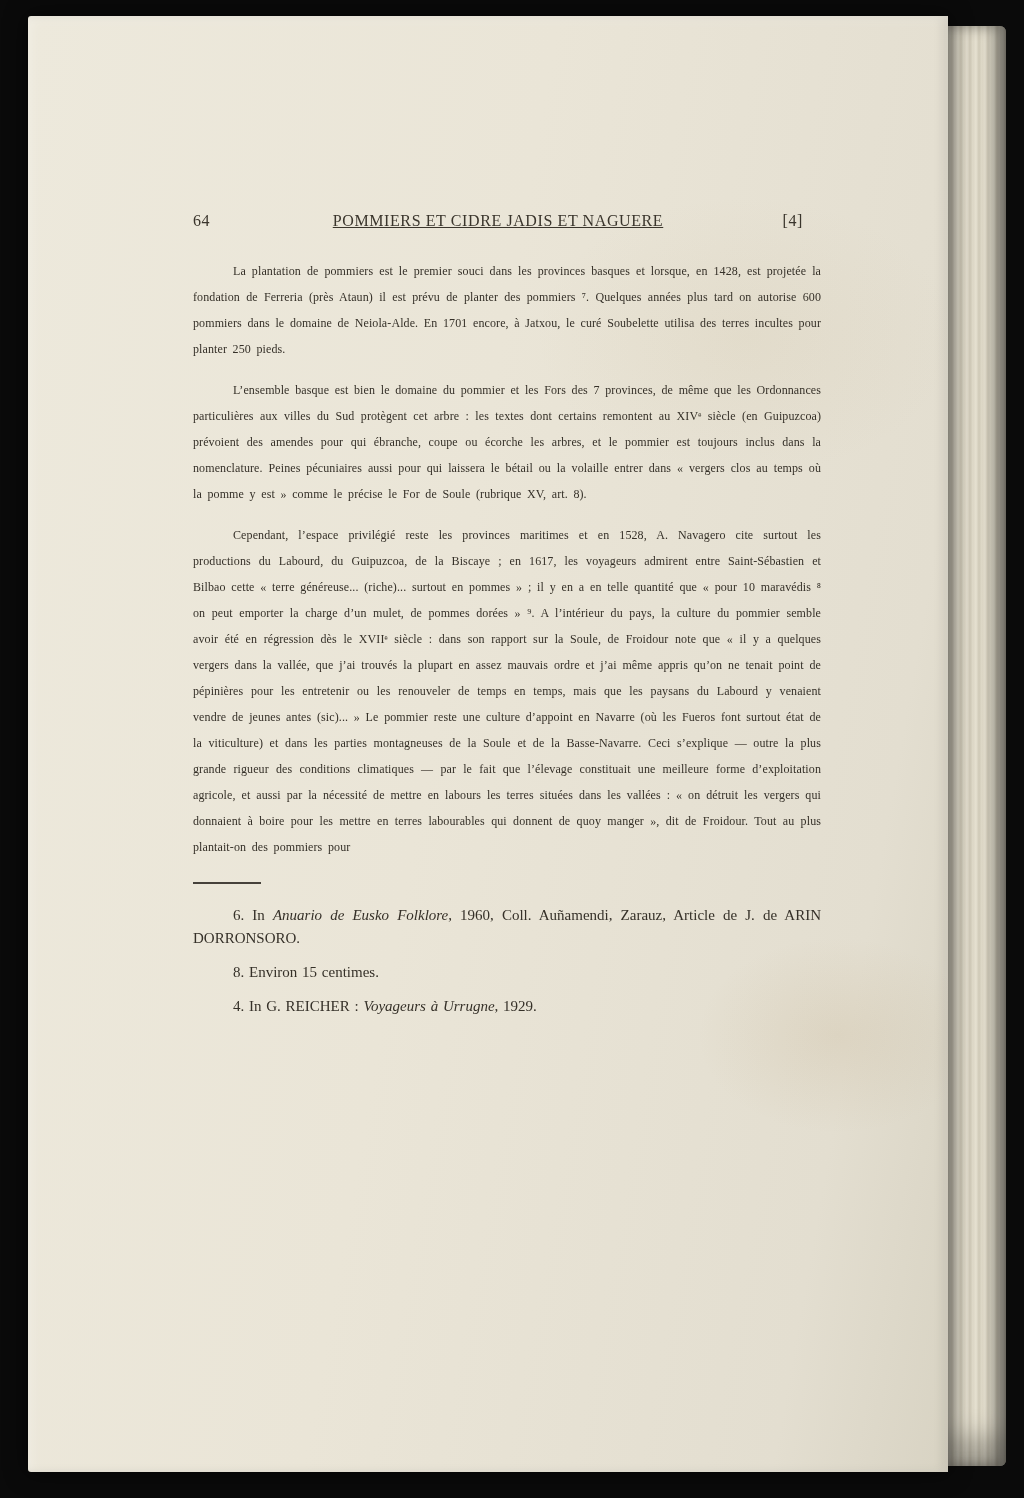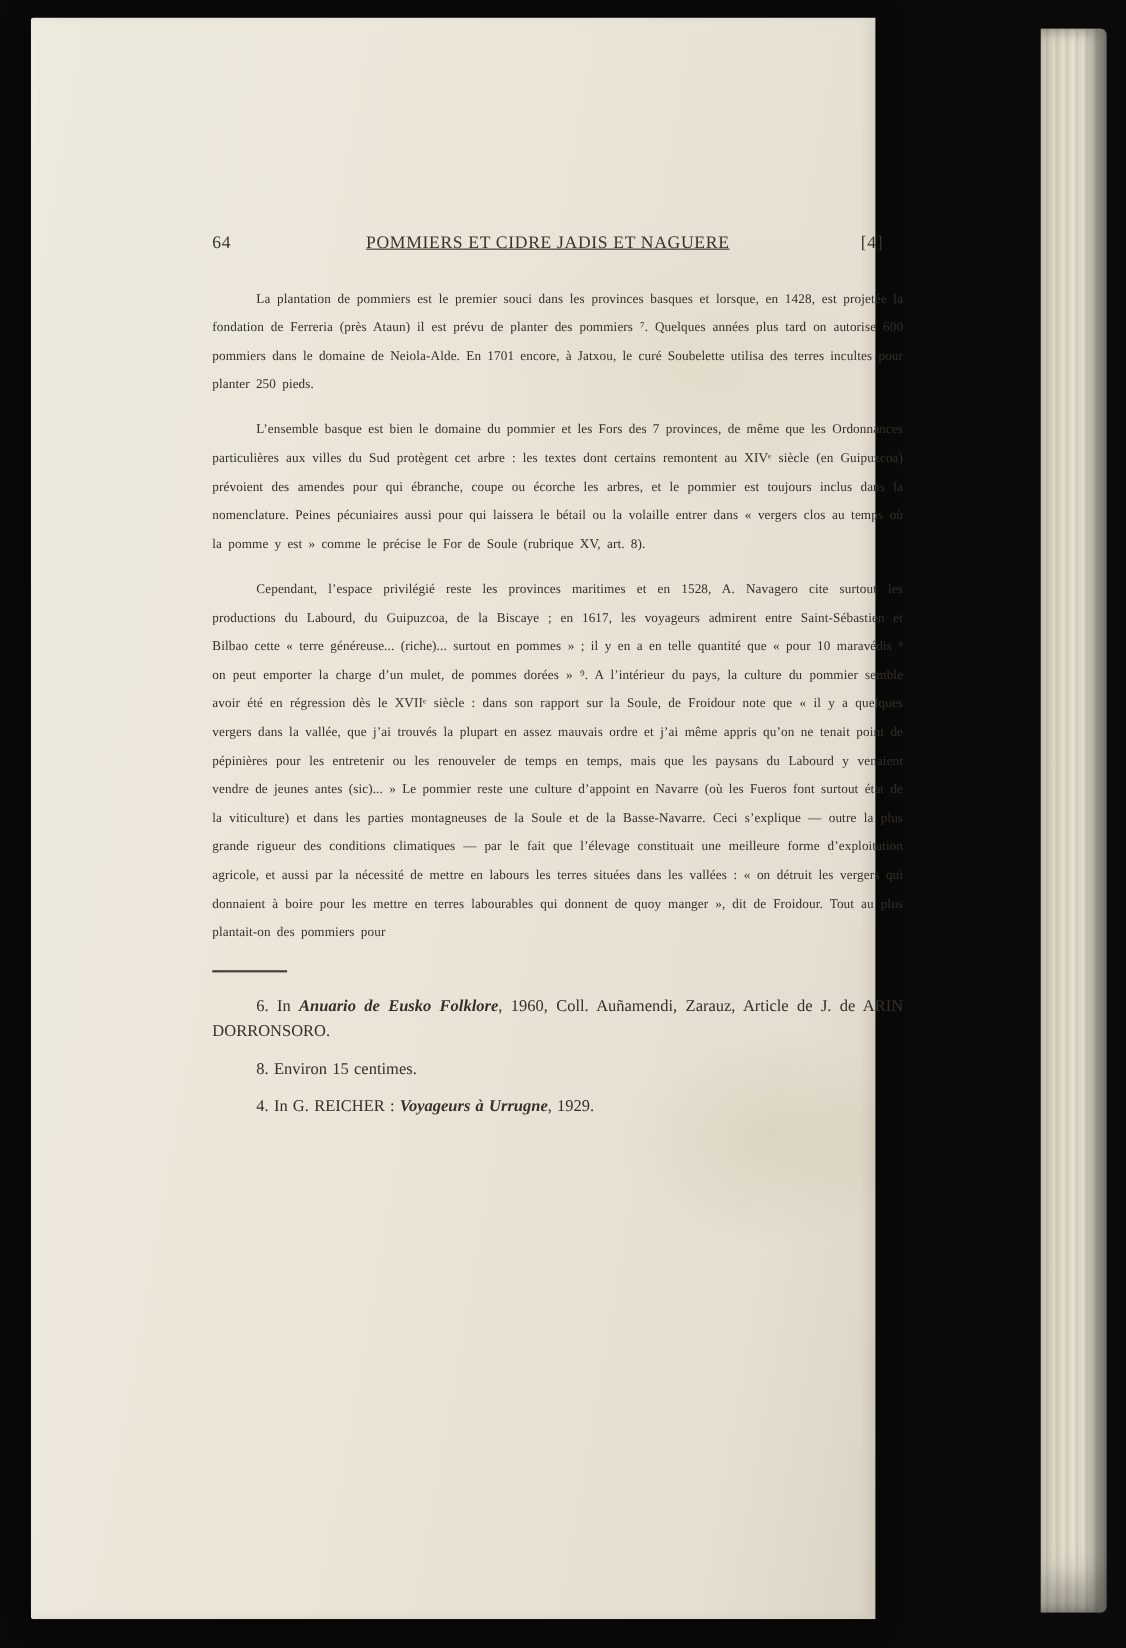--- a/index.html
+++ b/index.html
@@ -26,21 +26,21 @@
       repeating-linear-gradient(90deg,
         #ddd7c6 0px, #e6e1d1 3px, #cfc9b7 6px, #e2ddcc 9px),
       #ddd7c6;
     border-radius: 0 6px 6px 0;
     box-shadow: inset -10px 0 14px rgba(0,0,0,0.45), inset 0 -30px 25px rgba(0,0,0,0.25);
   }
   .page {
     position: absolute;
     left: 28px;
     top: 16px;
-    width: 768px;
+    width: 920px;
     height: 1456px;
     background:
       radial-gradient(ellipse 300px 200px at 78% 22%, rgba(190,170,130,0.10), rgba(0,0,0,0) 70%),
       radial-gradient(ellipse 200px 140px at 88% 70%, rgba(170,140,90,0.12), rgba(0,0,0,0) 70%),
       linear-gradient(100deg, #ede9dc 0%, #eae5d7 45%, #e3ded0 85%, #d8d3c3 100%);
     border-radius: 3px 0 0 3px;
     box-shadow: 0 0 22px rgba(0,0,0,0.7), inset -6px 0 10px rgba(0,0,0,0.08), inset 3px 3px 12px rgba(255,255,255,0.25);
   }
   .text-block {
     position: absolute;
@@ -76,21 +76,21 @@
     margin: 22px 0 20px 0;
   }
   .footnotes p {
     margin: 0 0 11px 0;
     font-size: 15px;
     line-height: 23px;
     text-align: justify;
     text-indent: 40px;
     word-spacing: 1px;
   }
-  .footnotes i { font-style: italic; font-weight: bold; }
+  .footnotes i { font-style: italic; }
 </style>
 </head>
 <body>
 
 <div class="scene">
 
   <div class="page-edge"></div>
 
   <div class="page">
     <div class="text-block">

